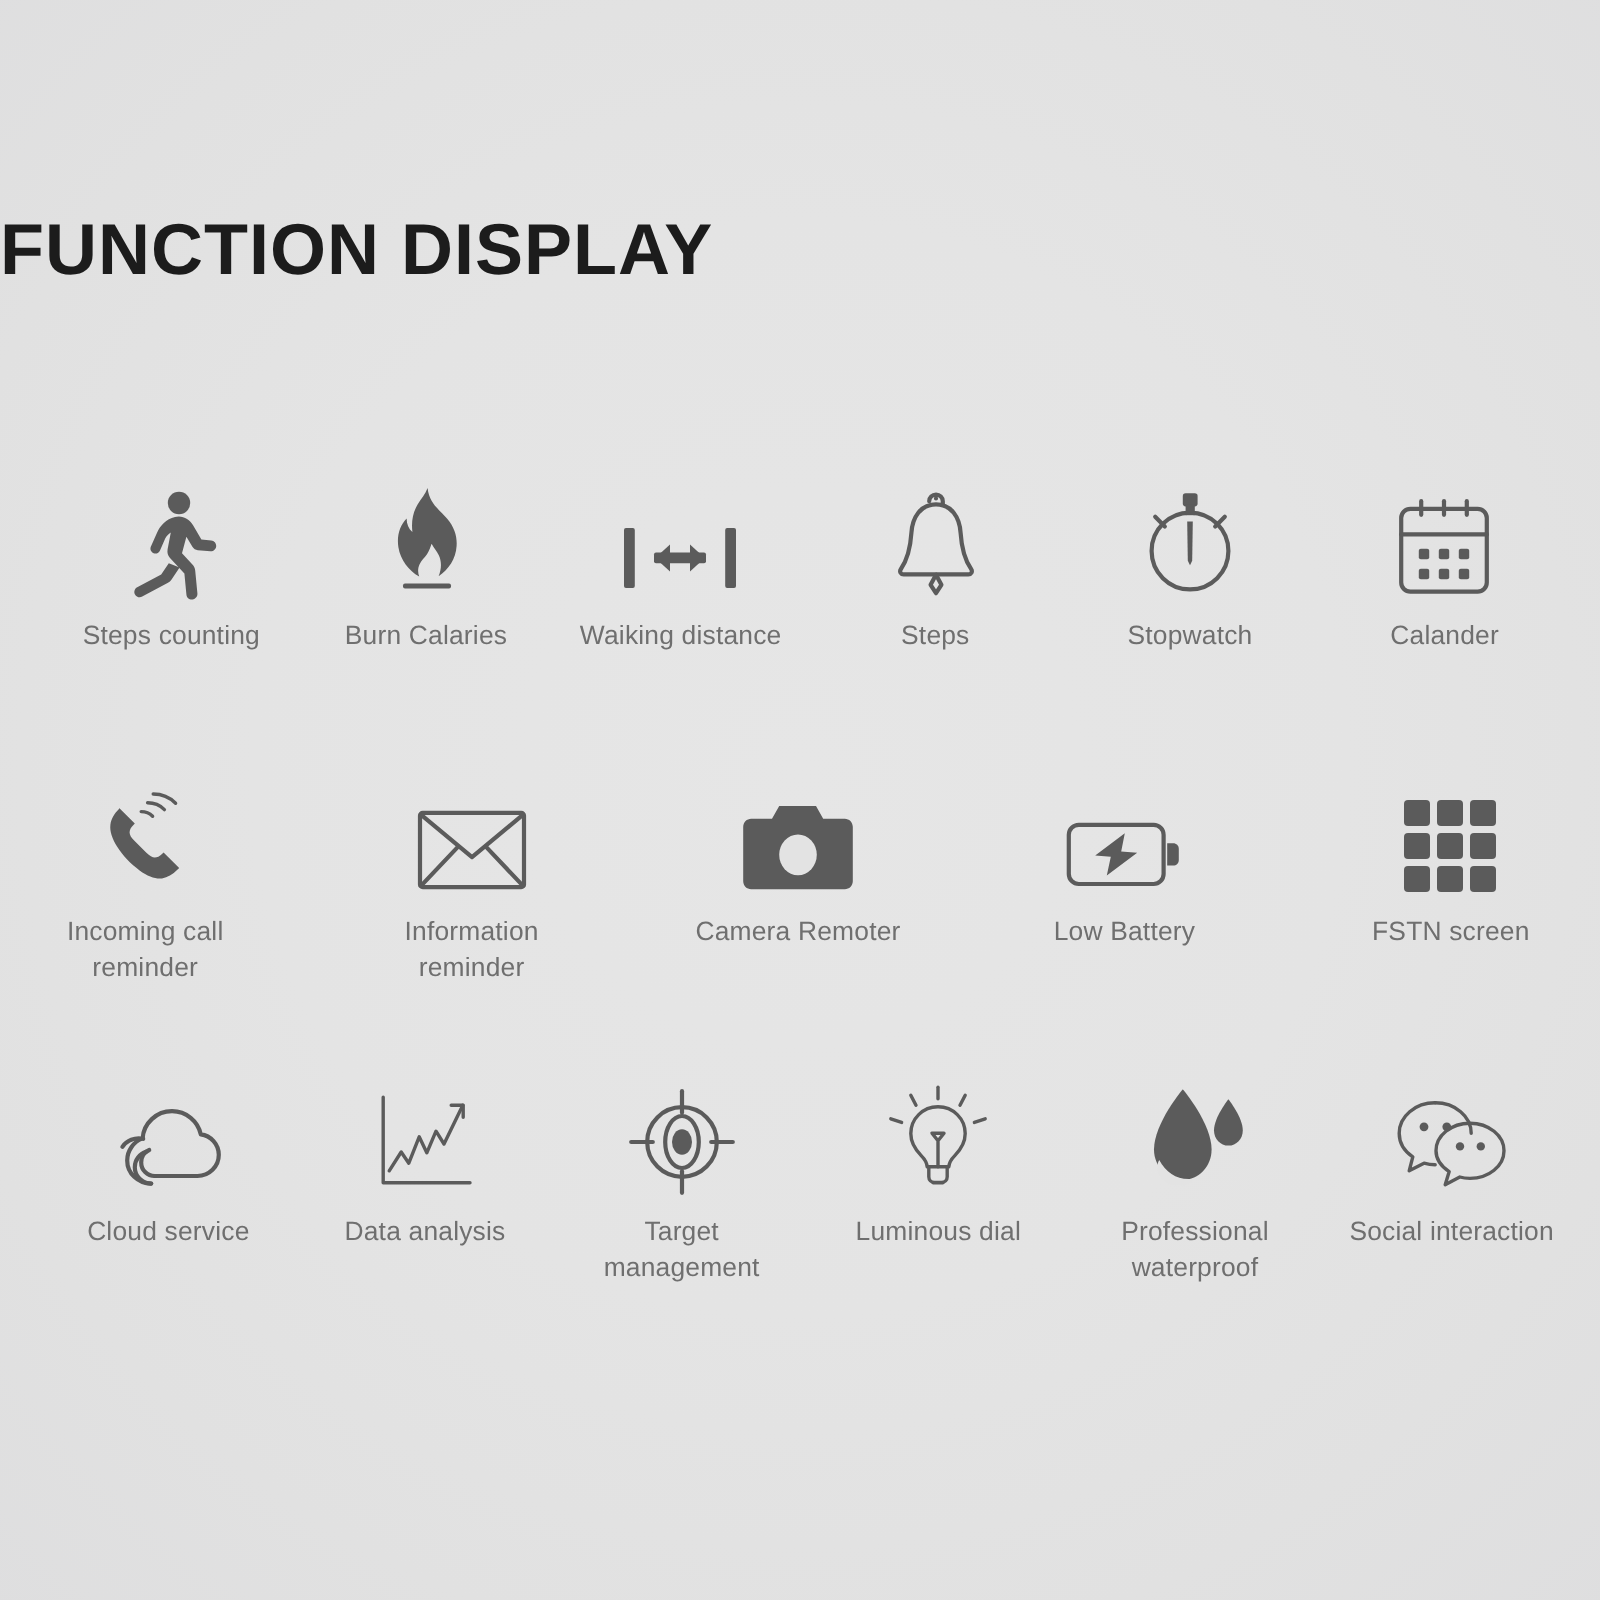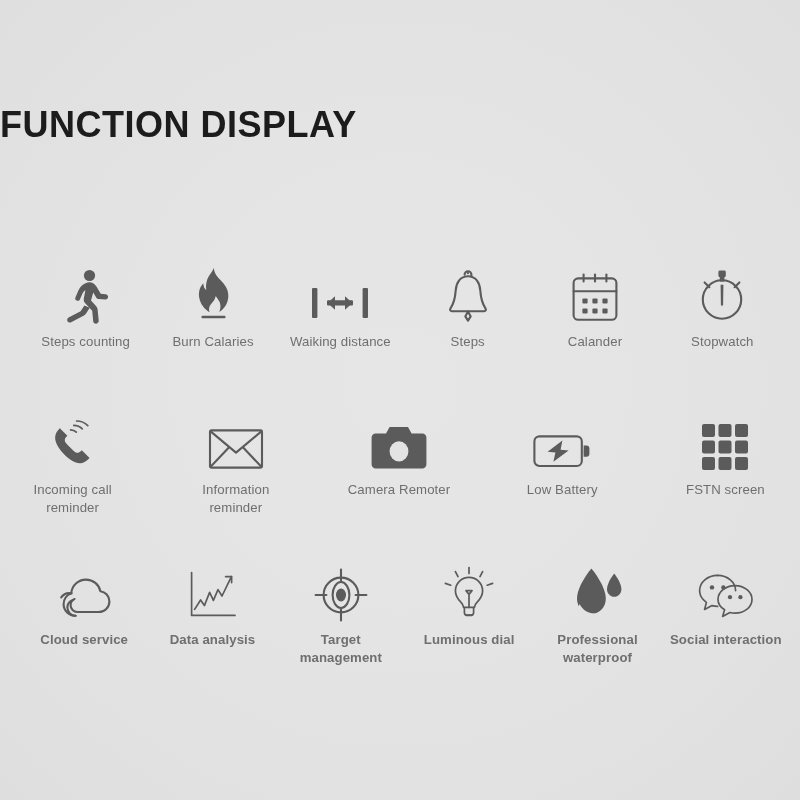--- a/index.html
+++ b/index.html
@@ -33,32 +33,32 @@
     width: 800px;
     font-size: 36px;
     font-weight: bold;
     letter-spacing: 0.5px;
     color: #1c1c1c;
     line-height: 44px;
     white-space: nowrap;
   }
   .grid {
     position: absolute;
-    top: 266px;
+    top: 242px;
     left: 0;
     width: 632px;
   }
   .row {
     display: flex;
     width: 800px;
     box-sizing: border-box;
   }
   .row-1 { padding: 0 14px 0 22px; height: 148px; }
   .row-2 { padding: 0 12px 0 10px; height: 150px; gap: 38px; }
-  .row-3 { padding: 0 10px 0 20px; height: 150px; font-weight: bold; }
+  .row-3 { padding: 0 10px 0 20px; height: 150px; }
   .cell {
     flex: 1 1 0;
     display: flex;
     flex-direction: column;
     align-items: center;
     justify-content: flex-start;
   }
   .ico {
     height: 58px;
     display: flex;
@@ -141,20 +141,34 @@
 
       <div class="cell">
         <div class="ico">
           <svg width="48" height="56" viewBox="0 0 48 56">
             <path class="stroke" d="M24 5.2 C24 5.2 24 5.2 24 5.2 M20.6 6.6 C20.6 4.8 22.1 3.3 24 3.3 C25.9 3.3 27.4 4.8 27.4 6.6 L27.4 8.4"></path>
             <path class="stroke" d="M24 8.2 C16.3 8.2 12.2 14.6 11.7 22.4 C11.2 30.4 9.4 36.2 6.4 40.6 C5.6 41.8 6.4 43.2 7.8 43.2 L40.2 43.2 C41.6 43.2 42.4 41.8 41.6 40.6 C38.6 36.2 36.8 30.4 36.3 22.4 C35.8 14.6 31.7 8.2 24 8.2 Z"></path>
             <path class="stroke" d="M24 43.4 L21.3 48.4 L24 52.6 L26.7 48.4 Z"></path>
           </svg>
         </div>
         <div class="lbl">Steps</div>
+      </div>
+
+      <div class="cell">
+        <div class="ico">
+          <svg width="54" height="56" viewBox="0 0 54 56">
+            <circle class="stroke" cx="27" cy="31.5" r="19.2"></circle>
+            <rect class="fill" x="23.4" y="2.6" width="7.4" height="6.6" rx="1.4"></rect>
+            <rect class="fill" x="24.8" y="8.4" width="4.6" height="5.2"></rect>
+            <path class="stroke" d="M9.6 14.4 L14.4 19.2"></path>
+            <path class="stroke" d="M44.4 14.4 L39.6 19.2"></path>
+            <path class="fill" d="M25.6 16.8 L28.4 16.8 L28.1 36.4 L27 38.6 L25.9 36.4 Z"></path>
+          </svg>
+        </div>
+        <div class="lbl">Stopwatch</div>
       </div>
 
       <div class="cell">
         <div class="ico">
           <svg width="54" height="54" viewBox="0 0 54 54">
             <path class="stroke" d="M15.6 4.6 L15.6 11.4"></path>
             <path class="stroke" d="M27 4.6 L27 11.4"></path>
             <path class="stroke" d="M38.4 4.6 L38.4 11.4"></path>
             <rect class="stroke" x="5.6" y="8.4" width="42.8" height="41.4" rx="4.6"></rect>
             <path class="stroke" d="M5.6 21.2 L48.4 21.2"></path>
@@ -162,34 +176,20 @@
             <rect class="fill" x="24.4" y="28.4" width="5.2" height="5.2" rx="1"></rect>
             <rect class="fill" x="34.4" y="28.4" width="5.2" height="5.2" rx="1"></rect>
             <rect class="fill" x="14.4" y="38.4" width="5.2" height="5.2" rx="1"></rect>
             <rect class="fill" x="24.4" y="38.4" width="5.2" height="5.2" rx="1"></rect>
             <rect class="fill" x="34.4" y="38.4" width="5.2" height="5.2" rx="1"></rect>
           </svg>
         </div>
         <div class="lbl">Calander</div>
       </div>
 
-      <div class="cell">
-        <div class="ico">
-          <svg width="54" height="56" viewBox="0 0 54 56">
-            <circle class="stroke" cx="27" cy="31.5" r="19.2"></circle>
-            <rect class="fill" x="23.4" y="2.6" width="7.4" height="6.6" rx="1.4"></rect>
-            <rect class="fill" x="24.8" y="8.4" width="4.6" height="5.2"></rect>
-            <path class="stroke" d="M9.6 14.4 L14.4 19.2"></path>
-            <path class="stroke" d="M44.4 14.4 L39.6 19.2"></path>
-            <path class="fill" d="M25.6 16.8 L28.4 16.8 L28.1 36.4 L27 38.6 L25.9 36.4 Z"></path>
-          </svg>
-        </div>
-        <div class="lbl">Stopwatch</div>
-      </div>
-
     </div>
 
     <div class="row row-2">
 
       <div class="cell">
         <div class="ico">
           <svg width="54" height="54" viewBox="0 0 54 54">
             <path class="fill" d="M13.6 10.4 C11 13 9.6 15.4 9.2 18.4 C8.8 21.6 10 25.2 12.6 29.4 C15.4 33.8 19.4 38 23.8 41.2 C28 44.2 31.8 45.6 35 45.2 C37.8 44.8 40.2 43.4 42.8 40.8 L43.6 40 L35.8 32.2 L35 33 C33.8 34.2 32.6 34.8 31.4 34.8 C30.2 34.8 28.8 34 27.2 32.4 L21.2 26.4 C19.6 24.8 18.8 23.4 18.8 22.2 C18.8 21 19.4 19.8 20.6 18.6 L21.4 17.8 L13.6 10 Z"></path>
             <path class="stroke-thin" d="M27.8 7.4 C31 7.4 34 8.6 36.2 10.8"></path>
             <path class="stroke-thin" d="M30.6 3 C34.9 3 38.9 4.7 41.8 7.6"></path>

